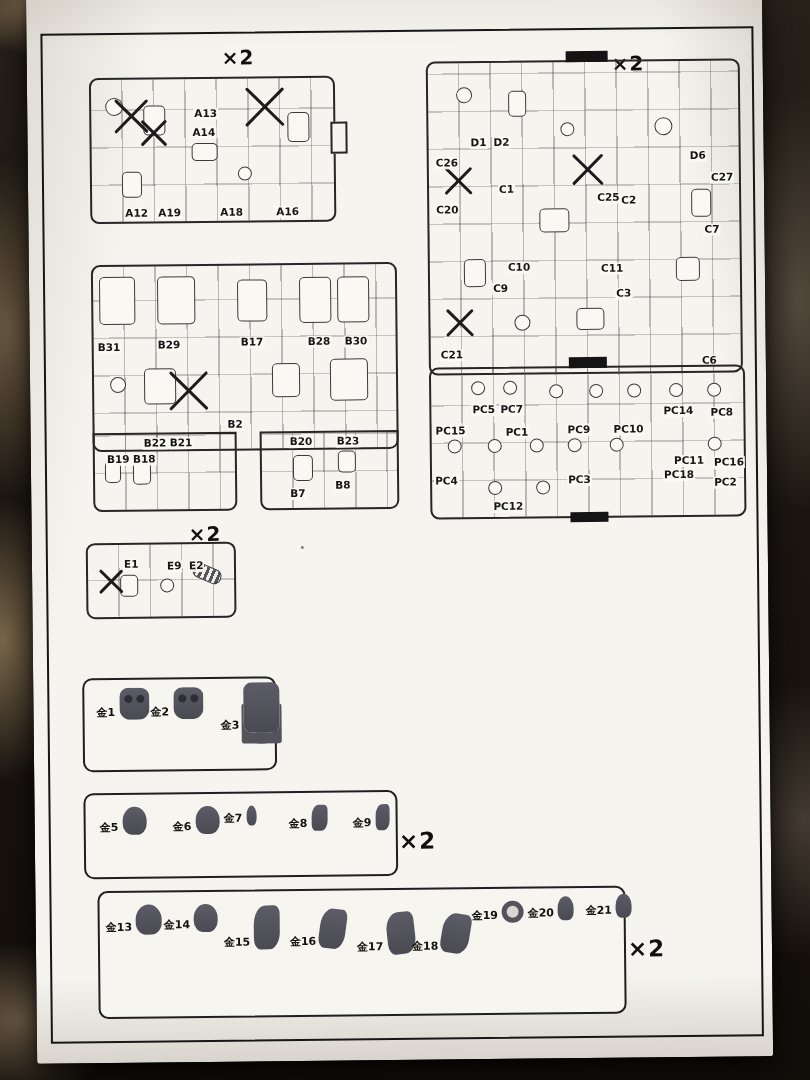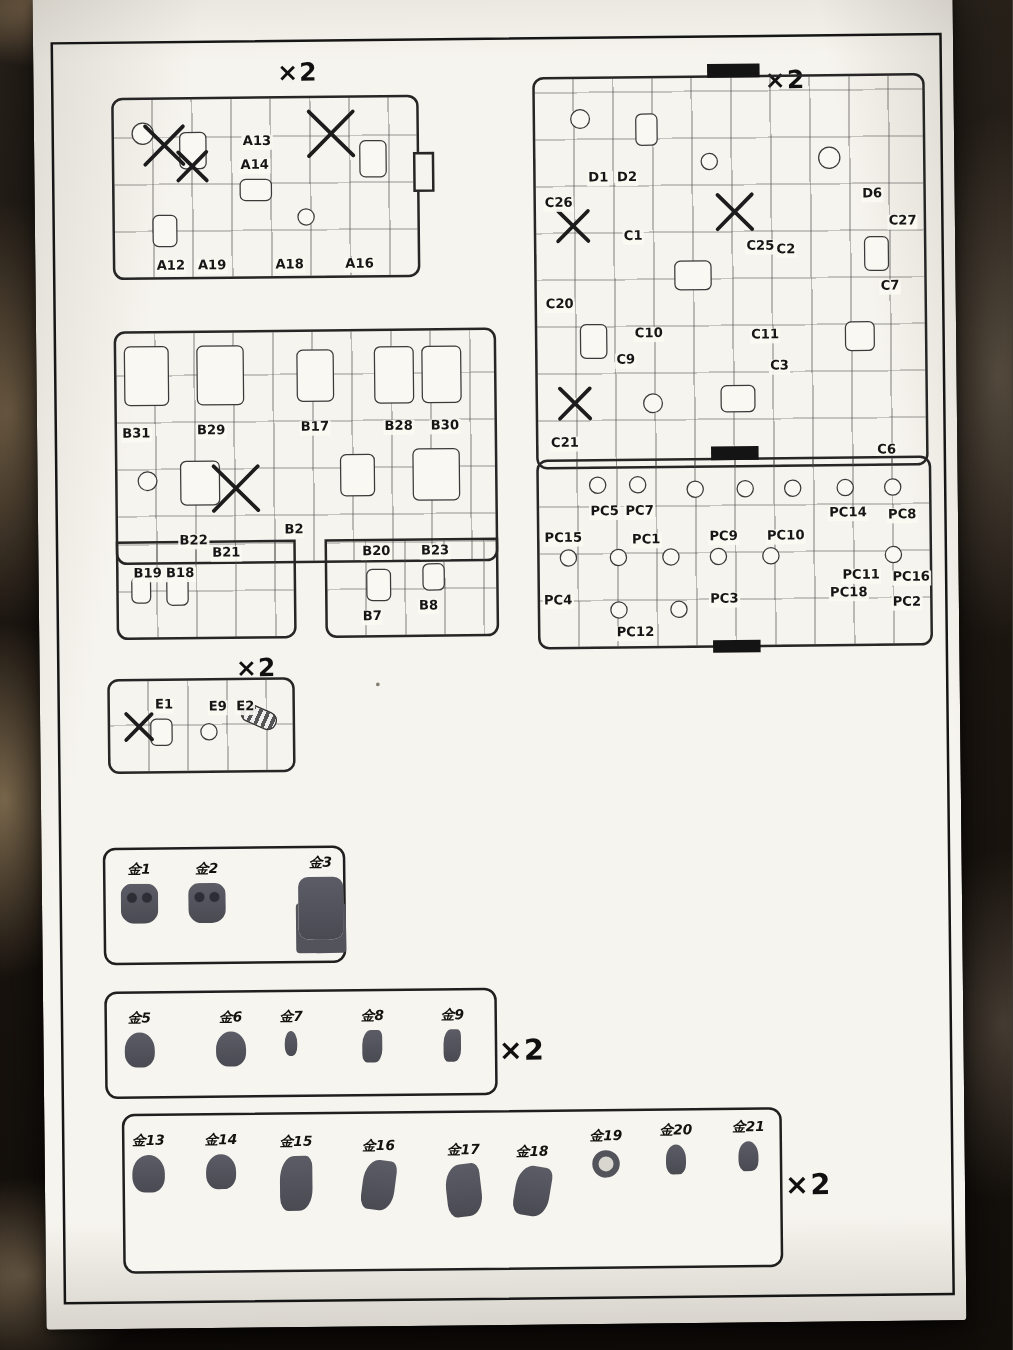--- a/index.html
+++ b/index.html
@@ -45,21 +45,21 @@
   .xmark{position:absolute;}
   .xmark i{position:absolute;left:-8%;top:50%;width:116%;height:3.2px;background:#1c1c1c;border-radius:2px;}
   .xmark i:first-child{transform:rotate(45deg);}
   .xmark i:last-child{transform:rotate(-45deg);}
   .pg{position:absolute;border:1.6px solid #3a3a3a;background:#faf8f2;}
   .pg.c{border-radius:50%;}
   .pg.r{border-radius:5px;}
   .tab{position:absolute;background:#141414;}
   .tab.outline{background:#f6f4ee;border:2px solid #262626;}
   .mbox{position:absolute;border:2px solid #1f1f1f;border-radius:10px;background:#f7f5ef;}
-  .mitem{position:absolute;display:flex;flex-direction:column;align-items:center;gap:4px;font-style:italic;}
+  .mitem{position:absolute;display:flex;align-items:flex-end;gap:4px;}
   .mlabel{font-weight:bold;font-size:11px;color:#12120e;white-space:nowrap;}
   .mp{background:linear-gradient(#5c5c66,#4a4a53);border-radius:8px;}
   .mp.face{
     background-image:
       radial-gradient(circle at 30% 35%, #2d2d35 3.5px, transparent 4.5px),
       radial-gradient(circle at 70% 35%, #2d2d35 3.5px, transparent 4.5px),
       linear-gradient(#5c5c66,#4a4a53);
     border-radius:9px 9px 11px 11px;
   }
   .mp.bigblock{box-shadow:-7px 16px 0 -5px #53535c, 7px 16px 0 -5px #53535c;}
@@ -136,21 +136,21 @@
           <i></i>
         </div>
       <span class="plabel" style="left:41px;top:74px">D1</span>
       <span class="plabel" style="left:64px;top:74px">D2</span>
       <span class="plabel" style="left:6px;top:94px">C26</span>
       <span class="plabel" style="left:260px;top:89px">D6</span>
       <span class="plabel" style="left:281px;top:111px">C27</span>
       <span class="plabel" style="left:69px;top:121px">C1</span>
       <span class="plabel" style="left:167px;top:130px">C25</span>
       <span class="plabel" style="left:191px;top:133px">C2</span>
-      <span class="plabel" style="left:6px;top:175px">C20</span>
+      <span class="plabel" style="left:6px;top:141px">C20</span>
       <span class="plabel" style="left:274px;top:163px">C7</span>
       <span class="plabel" style="left:77px;top:199px">C10</span>
       <span class="plabel" style="left:170px;top:201px">C11</span>
       <span class="plabel" style="left:62px;top:220px">C9</span>
       <span class="plabel" style="left:185px;top:226px">C3</span>
       <span class="plabel" style="left:9px;top:286px">C21</span>
       <span class="plabel" style="left:270px;top:294px">C6</span>
     </div>
 
     <div class="group" style="left:62px;top:268px;width:302px;height:243px">
@@ -172,21 +172,21 @@
       <div class="pg r" style="left:245px;top:188px;width:16px;height:20px"></div>
       <div class="xmark" style="left:74px;top:102px;width:46px;height:46px">
           <i></i>
           <i></i>
         </div>
       <span class="plabel" style="left:5px;top:77px">B31</span>
       <span class="plabel" style="left:65px;top:75px">B29</span>
       <span class="plabel" style="left:148px;top:73px">B17</span>
       <span class="plabel" style="left:215px;top:73px">B28</span>
       <span class="plabel" style="left:252px;top:73px">B30</span>
-      <span class="plabel" style="left:50px;top:163px">B22</span>
+      <span class="plabel" style="left:50px;top:173px">B22</span>
       <span class="plabel" style="left:76px;top:173px">B21</span>
       <span class="plabel" style="left:134px;top:155px">B2</span>
       <span class="plabel" style="left:196px;top:173px">B20</span>
       <span class="plabel" style="left:243px;top:173px">B23</span>
       <span class="plabel" style="left:13px;top:189px">B19</span>
       <span class="plabel" style="left:39px;top:189px">B18</span>
       <span class="plabel" style="left:196px;top:225px">B7</span>
       <span class="plabel" style="left:241px;top:217px">B8</span>
     </div>
 
@@ -243,21 +243,21 @@
 
     <div class="mbox" style="left:49px;top:681px;width:190px;height:90px">
       <div class="mitem" style="left:12px;top:8px">
         <span class="mlabel">金1</span>
         <div class="mp face" style="width:30px;height:32px"></div>
       </div>
       <div class="mitem" style="left:66px;top:8px">
         <span class="mlabel">金2</span>
         <div class="mp face" style="width:30px;height:32px"></div>
       </div>
-      <div class="mitem" style="left:154px;top:4px">
+      <div class="mitem" style="left:136px;top:4px">
         <span class="mlabel">金3</span>
         <div class="mp bigblock" style="width:36px;height:50px"></div>
       </div>
     </div>
 
     <div class="mbox" style="left:49px;top:796px;width:310px;height:82px">
       <div class="mitem" style="left:14px;top:12px">
         <span class="mlabel">金5</span>
         <div class="mp knob" style="width:24px;height:28px"></div>
       </div>

